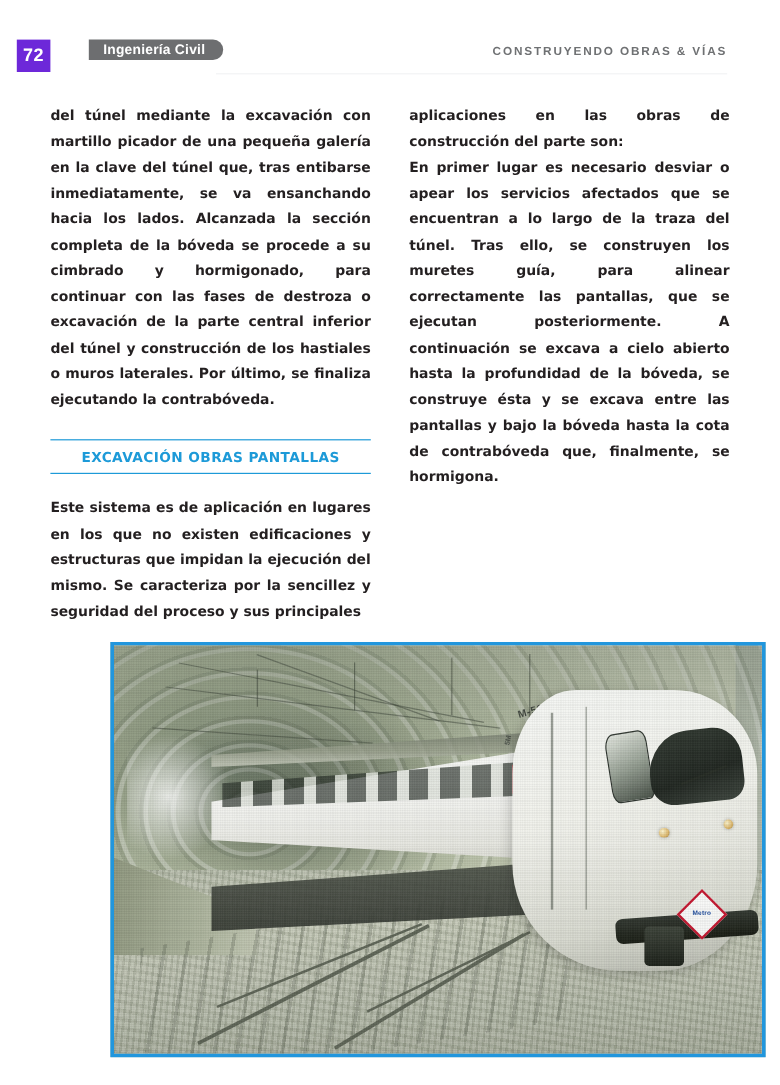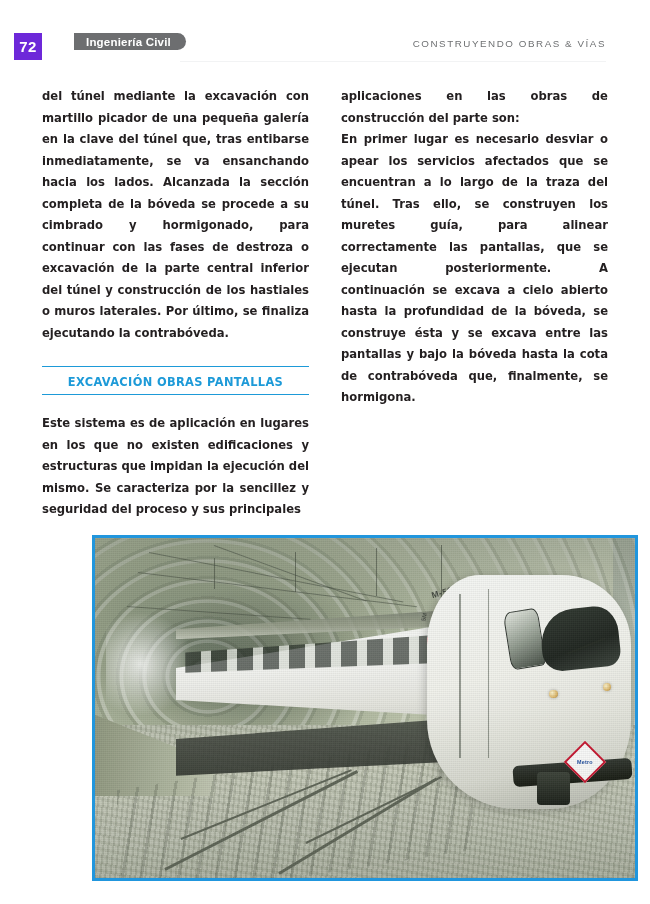--- a/index.html
+++ b/index.html
@@ -53,21 +53,21 @@
     align-items: center;
     border-top-right-radius: 13px;
     border-bottom-right-radius: 13px;
     margin-left: 20px;
   }
   .header-title {
     position: absolute;
     right: 44px;
     top: 38px;
     font-size: 9.8px;
-    font-weight: normal;
+    font-weight: bold;
     letter-spacing: 1.55px;
     color: #6f7173;
     white-space: nowrap;
     margin-left: 26px;
   }
   .header-rule {
     position: absolute;
     left: 180px;
     right: 44px;
     top: 61px;

